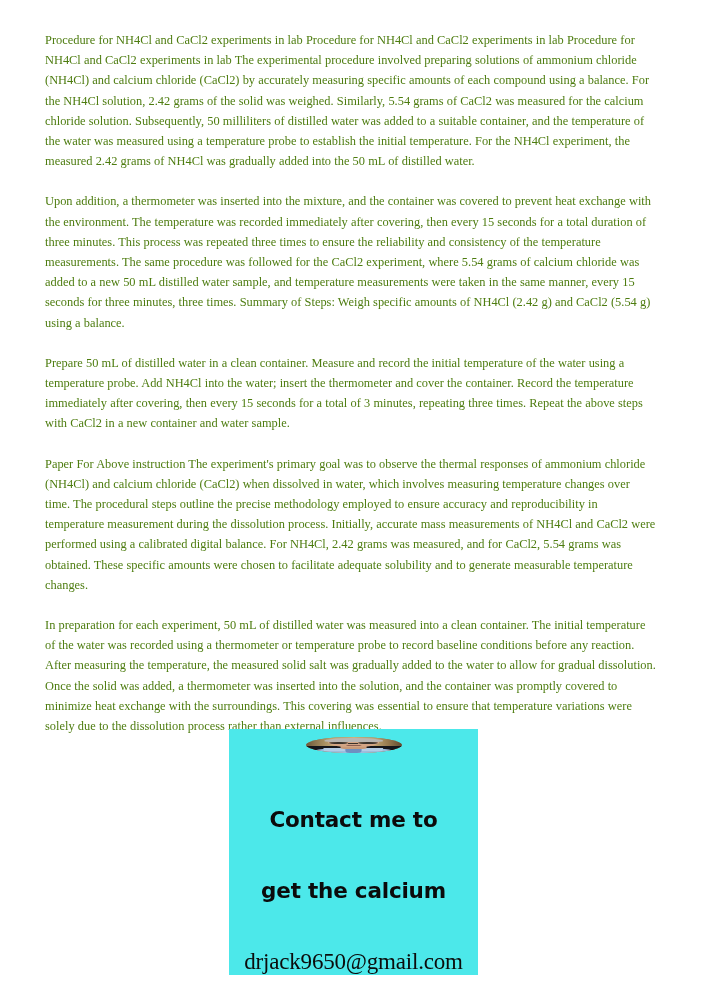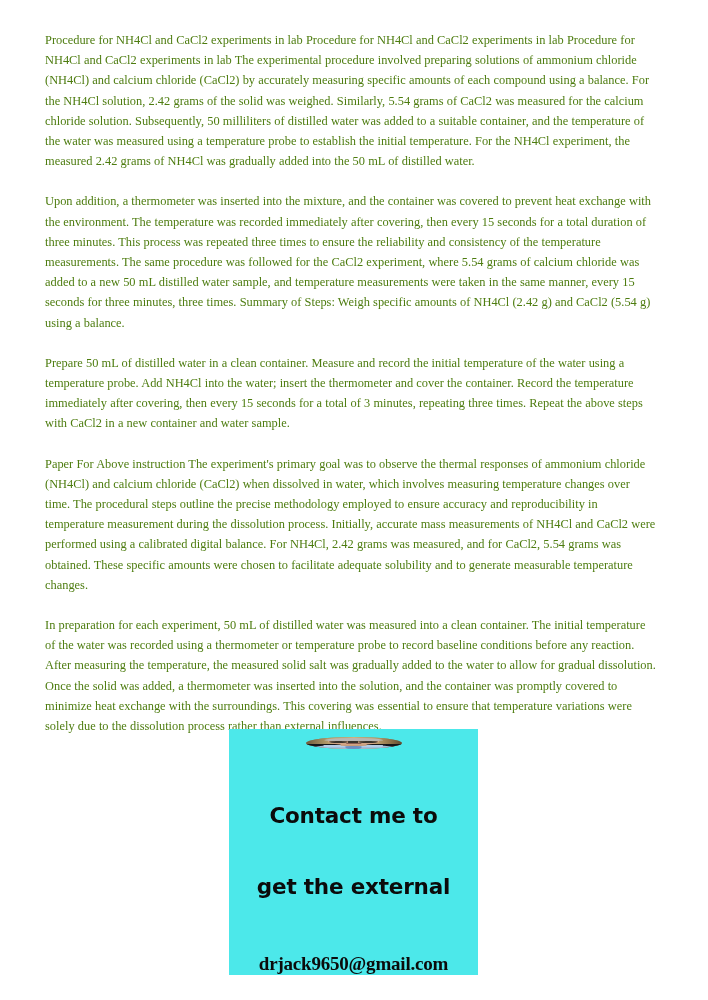--- a/index.html
+++ b/index.html
@@ -201,25 +201,25 @@
     color: #0b0b0b;
     line-height: 27px;
     text-align: center;
     letter-spacing: -0.2px;
   }
   .card-headline {
     margin-top: 9px;
   }
   .card-email {
     font-family: "Liberation Serif", "DejaVu Serif", serif;
-    font-weight: bold;
-    font-size: 19px;
+    font-weight: normal;
+    font-size: 23px;
     color: #0b0b0b;
     text-align: center;
-    margin-top: 9px;
+    margin-top: 1px;
     letter-spacing: -0.2px;
   }
 </style>
 </head>
 <body>
 
 <div id="page">
 
   <div class="doc-body">
     <p class="para">Procedure for NH4Cl and CaCl2 experiments in lab Procedure for NH4Cl and CaCl2 experiments in lab Procedure for NH4Cl and CaCl2 experiments in lab The experimental procedure involved preparing solutions of ammonium chloride (NH4Cl) and calcium chloride (CaCl2) by accurately measuring specific amounts of each compound using a balance. For the NH4Cl solution, 2.42 grams of the solid was weighed. Similarly, 5.54 grams of CaCl2 was measured for the calcium chloride solution. Subsequently, 50 milliliters of distilled water was added to a suitable container, and the temperature of the water was measured using a temperature probe to establish the initial temperature. For the NH4Cl experiment, the measured 2.42 grams of NH4Cl was gradually added into the 50 mL of distilled water.</p>
@@ -245,18 +245,18 @@
       <div class="pf-eyeR"></div>
       <div class="pf-glasses">
         <div class="pf-lensL"></div>
         <div class="pf-bridge"></div>
         <div class="pf-lensR"></div>
       </div>
       <div class="pf-mouth"></div>
     </div>
 
     <div class="card-line card-headline">Contact me to</div>
-    <div class="card-line">get the external</div>
+    <div class="card-line">get the calcium</div>
     <div class="card-email">drjack9650@gmail.com</div>
 
   </div>
 
 </div>
 
 </body></html>

